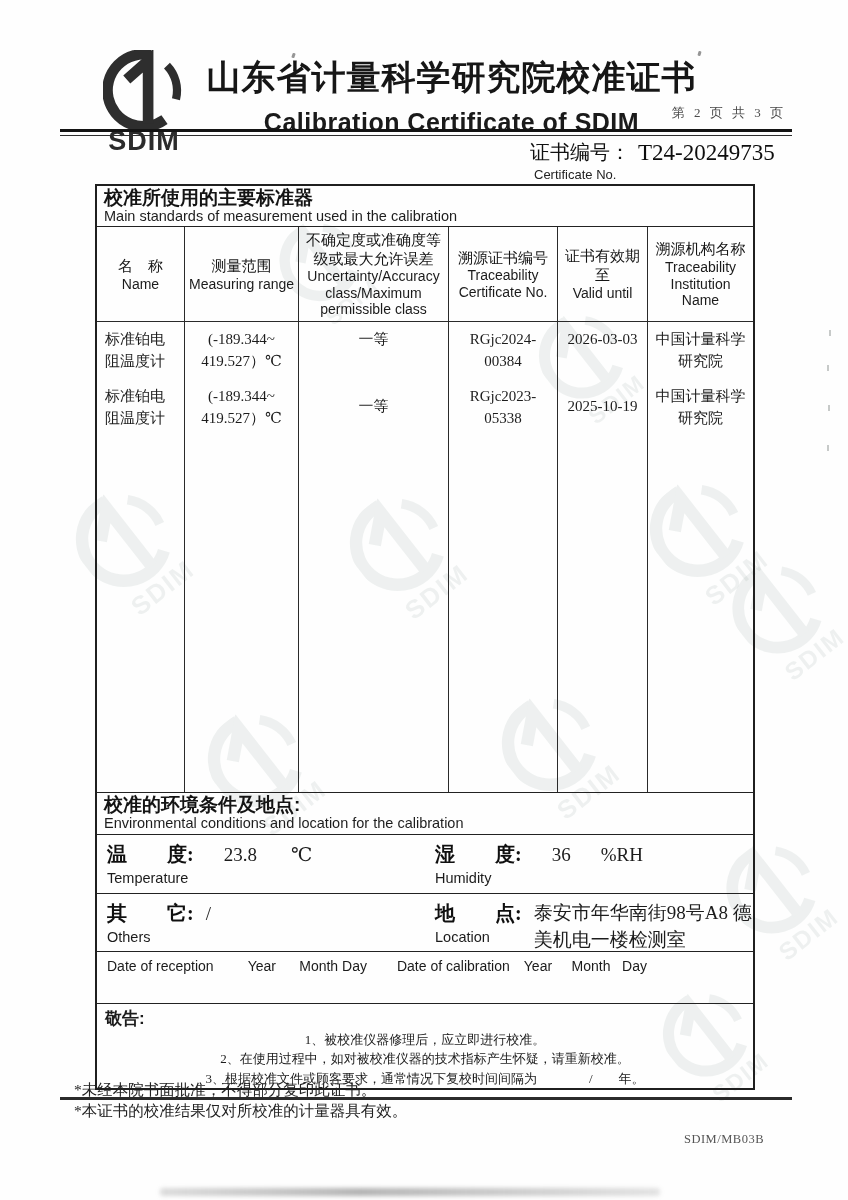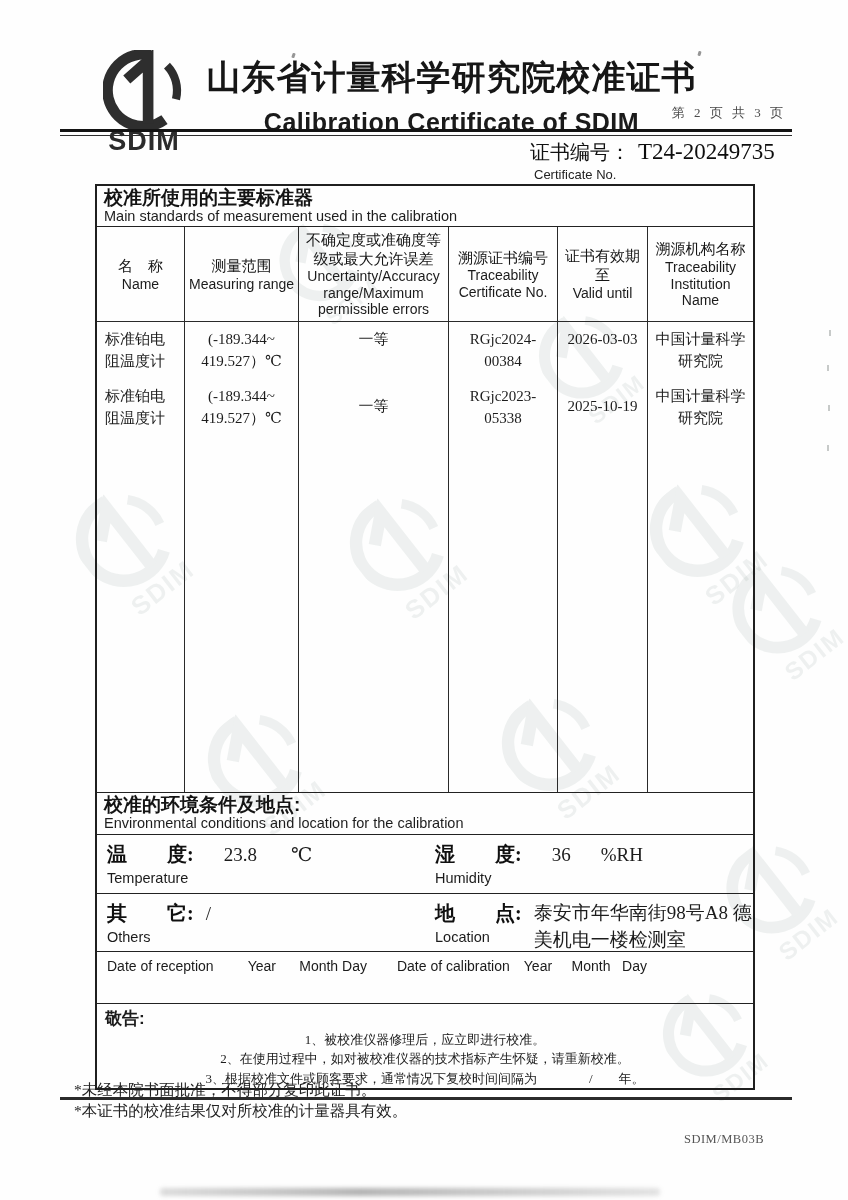--- a/index.html
+++ b/index.html
@@ -15,21 +15,21 @@
   .logo-text{font-family:"Liberation Sans","DejaVu Sans",sans-serif;font-weight:bold;
     font-size:27px;letter-spacing:1px;color:#2b2b2b;margin-top:-6px;}
   .title-block{position:absolute;left:199px;top:55px;width:505px;text-align:center;}
   .title-zh{font-size:34px;font-weight:bold;letter-spacing:1px;color:#161616;}
   .title-en{font-family:"Liberation Sans","DejaVu Sans",sans-serif;font-size:25px;
     font-weight:bold;color:#1a1a1a;margin-top:7px;letter-spacing:.5px;}
   .page-info{position:absolute;right:62px;top:104px;font-size:13px;color:#4a4a4a;letter-spacing:3px;}
   .rule-top{position:absolute;left:60px;right:56px;top:129px;height:3px;
     border-top:3px solid #141414;border-bottom:1px solid #2e2e2e;}
   .certno-block{position:absolute;left:530px;top:139px;}
-  .certno-line{display:flex;align-items:flex-start;}
+  .certno-line{display:flex;align-items:flex-end;}
   .certno-label{font-size:20px;color:#111;}
   .certno-value{font-size:23px;margin-left:8px;color:#0d0d0d;}
   .certno-en{font-family:"Liberation Sans","DejaVu Sans",sans-serif;font-size:13px;color:#222;margin:1px 0 0 4px;}
 
   
   .mainbox{position:absolute;left:95px;top:184px;width:660px;height:906px;
     border:2px solid #1f1f1f;box-sizing:border-box;display:flex;flex-direction:column;
     background:transparent;}
   .sec-title{border-bottom:1.5px solid #222;padding:2px 6px 2px 7px;flex:none;}
   .sec-title-zh{font-family:"Liberation Sans","DejaVu Sans",sans-serif;font-size:19px;font-weight:600;line-height:1.08;color:#141414;}
@@ -171,21 +171,21 @@
       <div class="hcell">
         <div class="hcell-zh">名　称</div>
         <div class="hcell-en">Name</div>
       </div>
       <div class="hcell">
         <div class="hcell-zh">测量范围</div>
         <div class="hcell-en">Measuring range</div>
       </div>
       <div class="hcell">
         <div class="hcell-zh">不确定度或准确度等级或最大允许误差</div>
-        <div class="hcell-en">Uncertainty/Accuracy range/Maximum permissible errors</div>
+        <div class="hcell-en">Uncertainty/Accuracy class/Maximum permissible class</div>
       </div>
       <div class="hcell">
         <div class="hcell-zh">溯源证书编号</div>
         <div class="hcell-en">Traceability Certificate No.</div>
       </div>
       <div class="hcell">
         <div class="hcell-zh">证书有效期至</div>
         <div class="hcell-en">Valid until</div>
       </div>
       <div class="hcell last">

